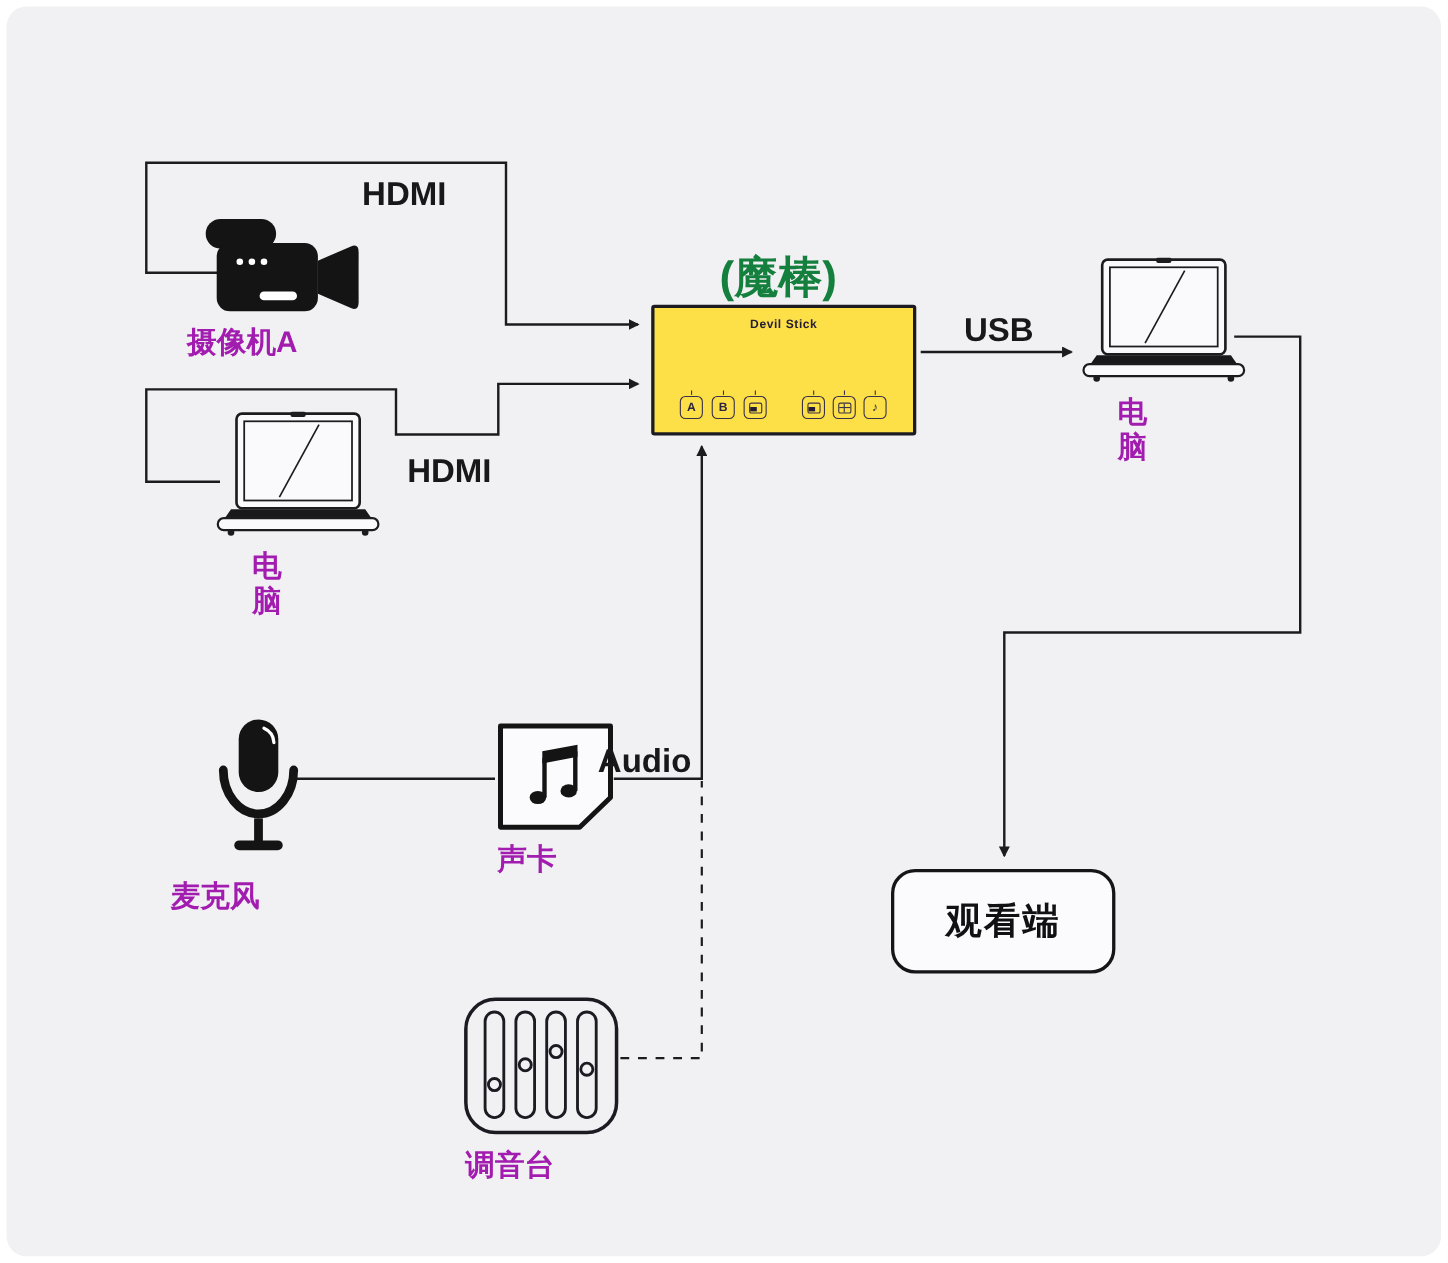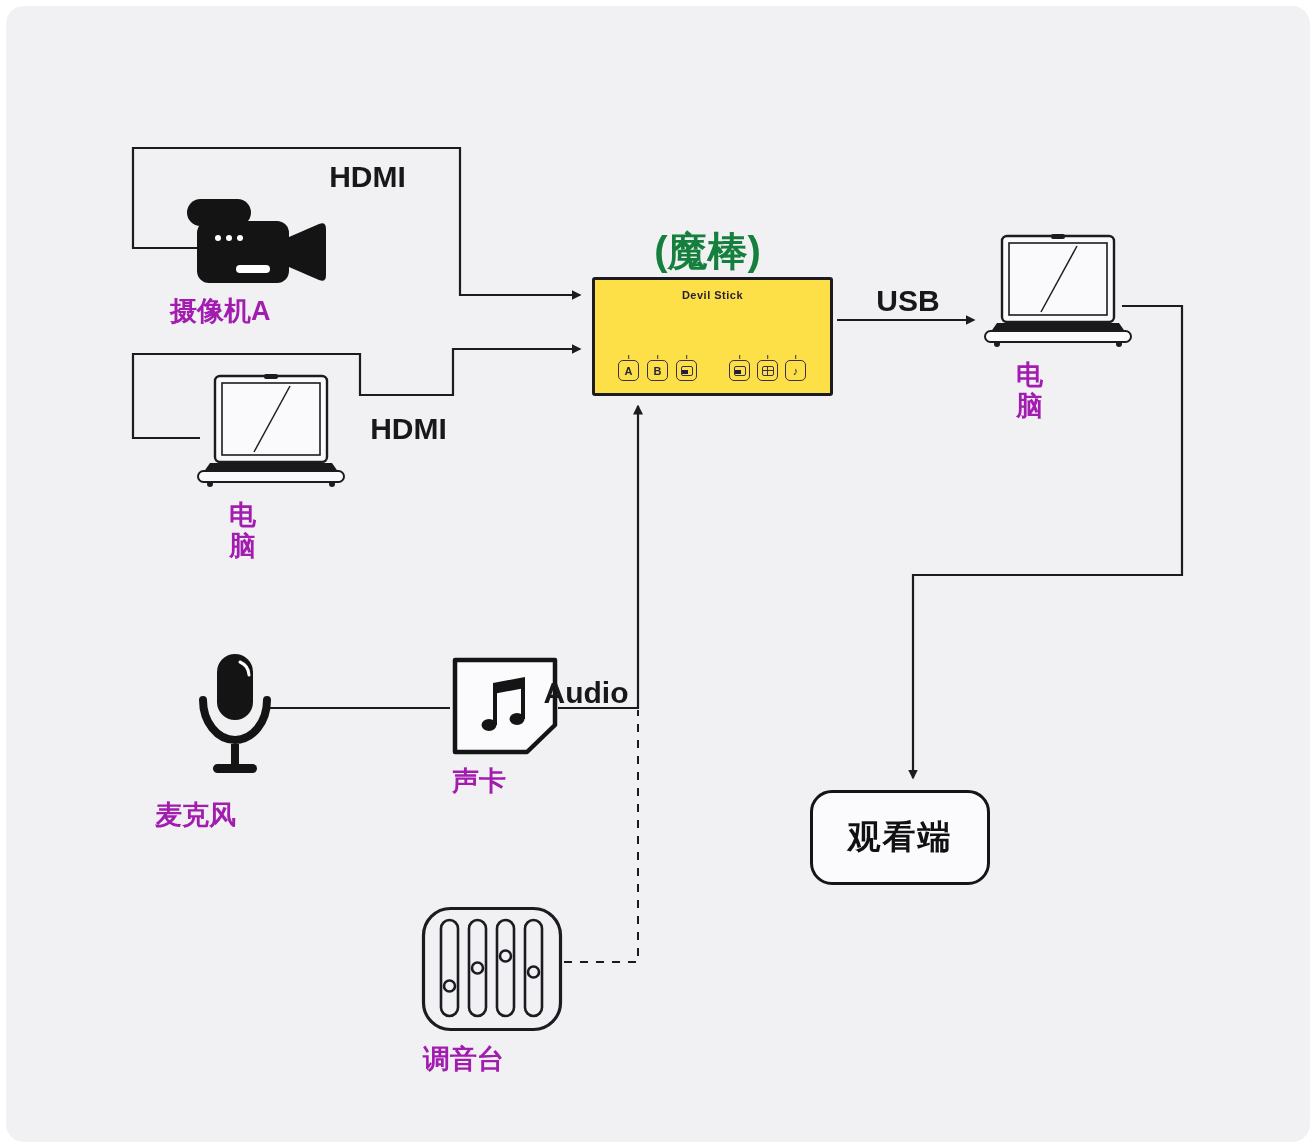--- a/index.html
+++ b/index.html
@@ -61,21 +61,21 @@
   .pip-shape { width: 12px; height: 10px; border: 1.3px solid #3a3147; border-radius: 2px; position: relative; }
   .pip-shape::after { content: ""; position: absolute; left: 0.5px; bottom: 0.5px; width: 6px; height: 4.5px; background: #241d33; }
   .quad-shape {
     width: 12px; height: 10px; border: 1.3px solid #3a3147; border-radius: 2px;
     background:
       linear-gradient(#3a3147, #3a3147) 50% 0 / 1.4px 100% no-repeat,
       linear-gradient(#3a3147, #3a3147) 0 50% / 100% 1.4px no-repeat;
   }
   
   .viewer-box {
-    position: absolute; left: 810px; top: 790px; width: 180px; height: 95px;
+    position: absolute; left: 810px; top: 790px; width: 204px; height: 95px;
     background: #fbfbfd;
     border: 3.5px solid #151517;
     border-radius: 22px;
     display: flex; align-items: center; justify-content: center;
     font-size: 33px; font-weight: 600; color: #111114;
     letter-spacing: 2px;
   }
 </style>
 </head>
 <body>

